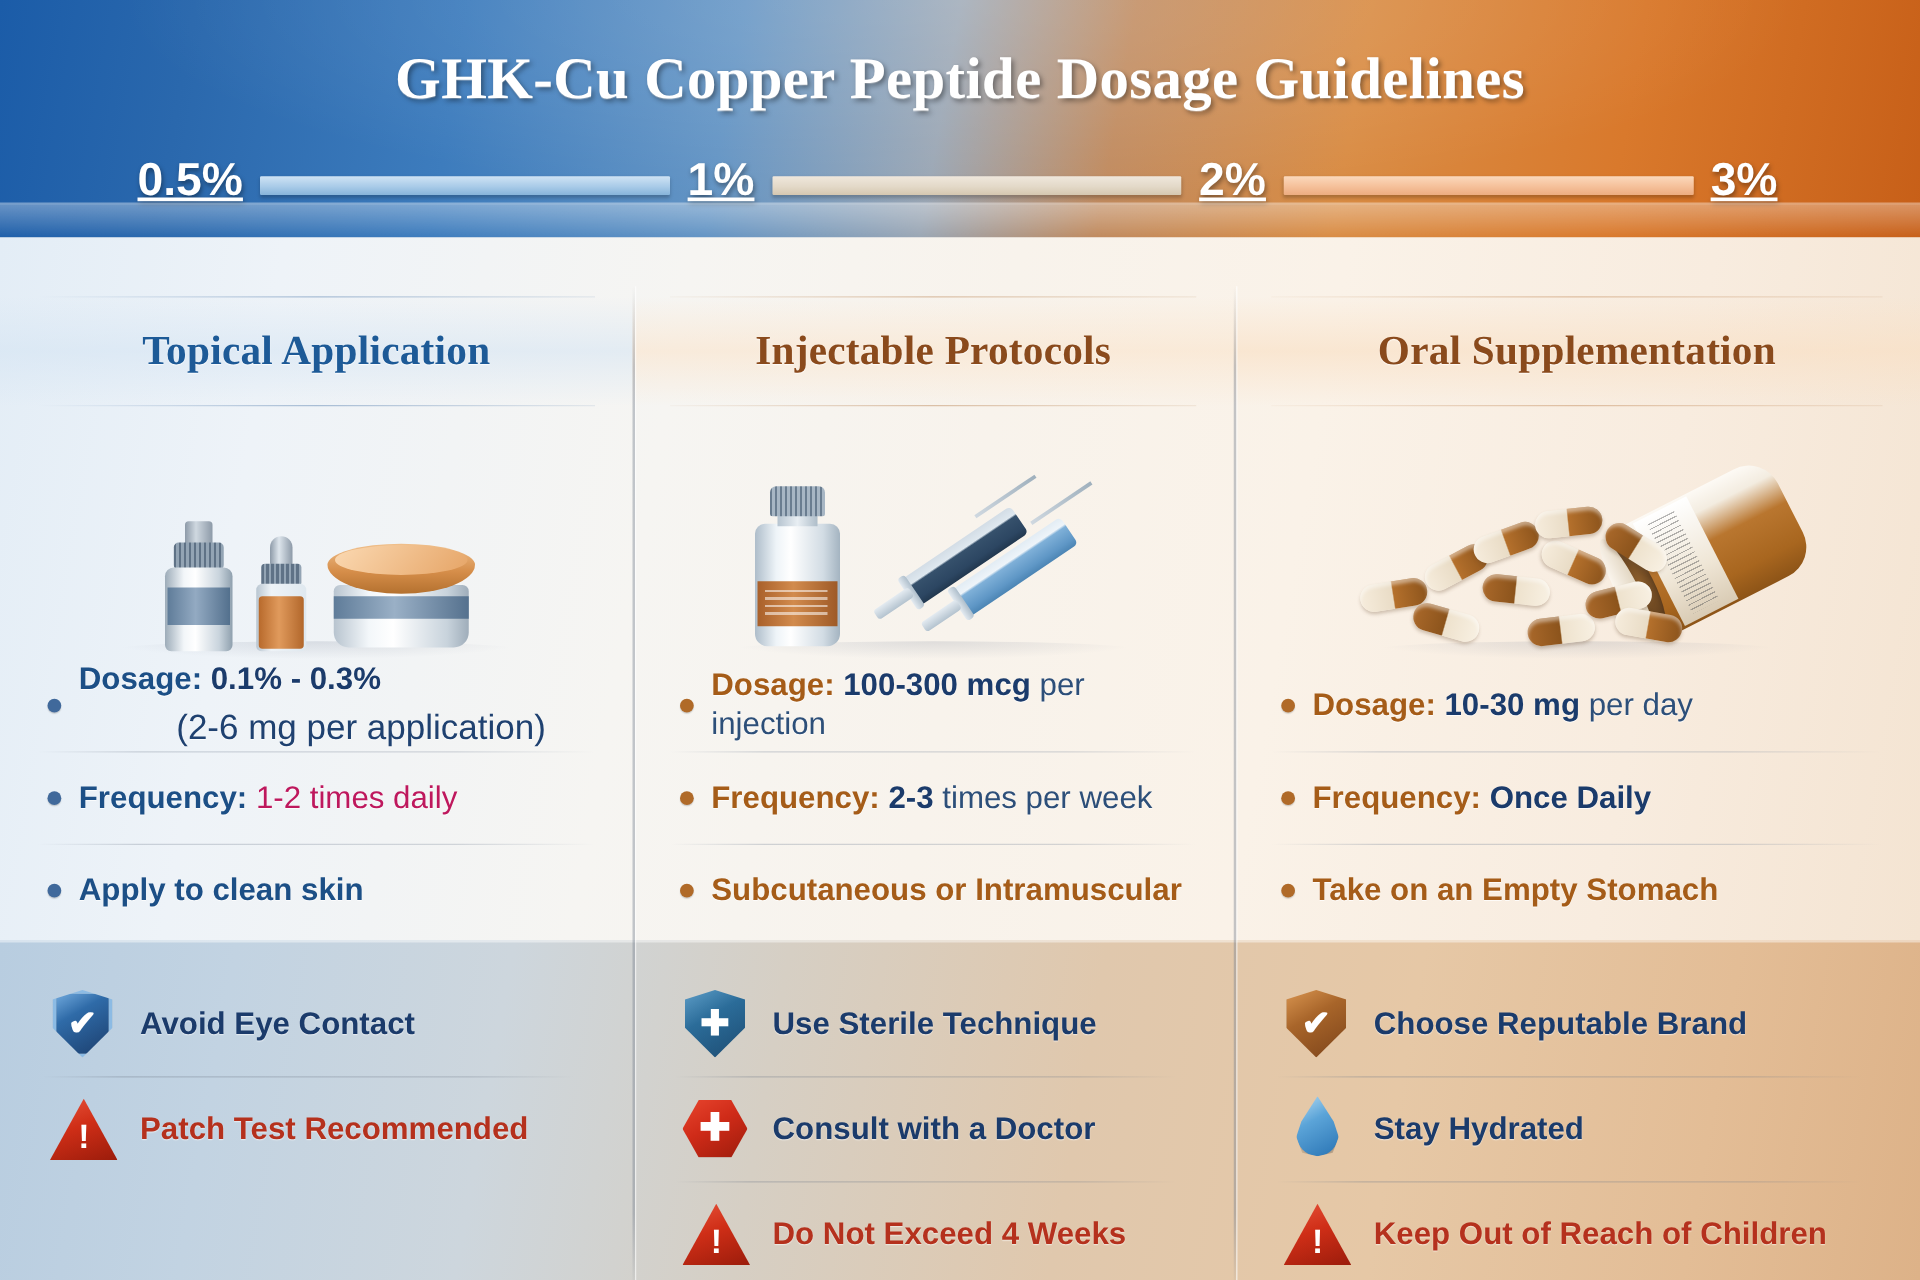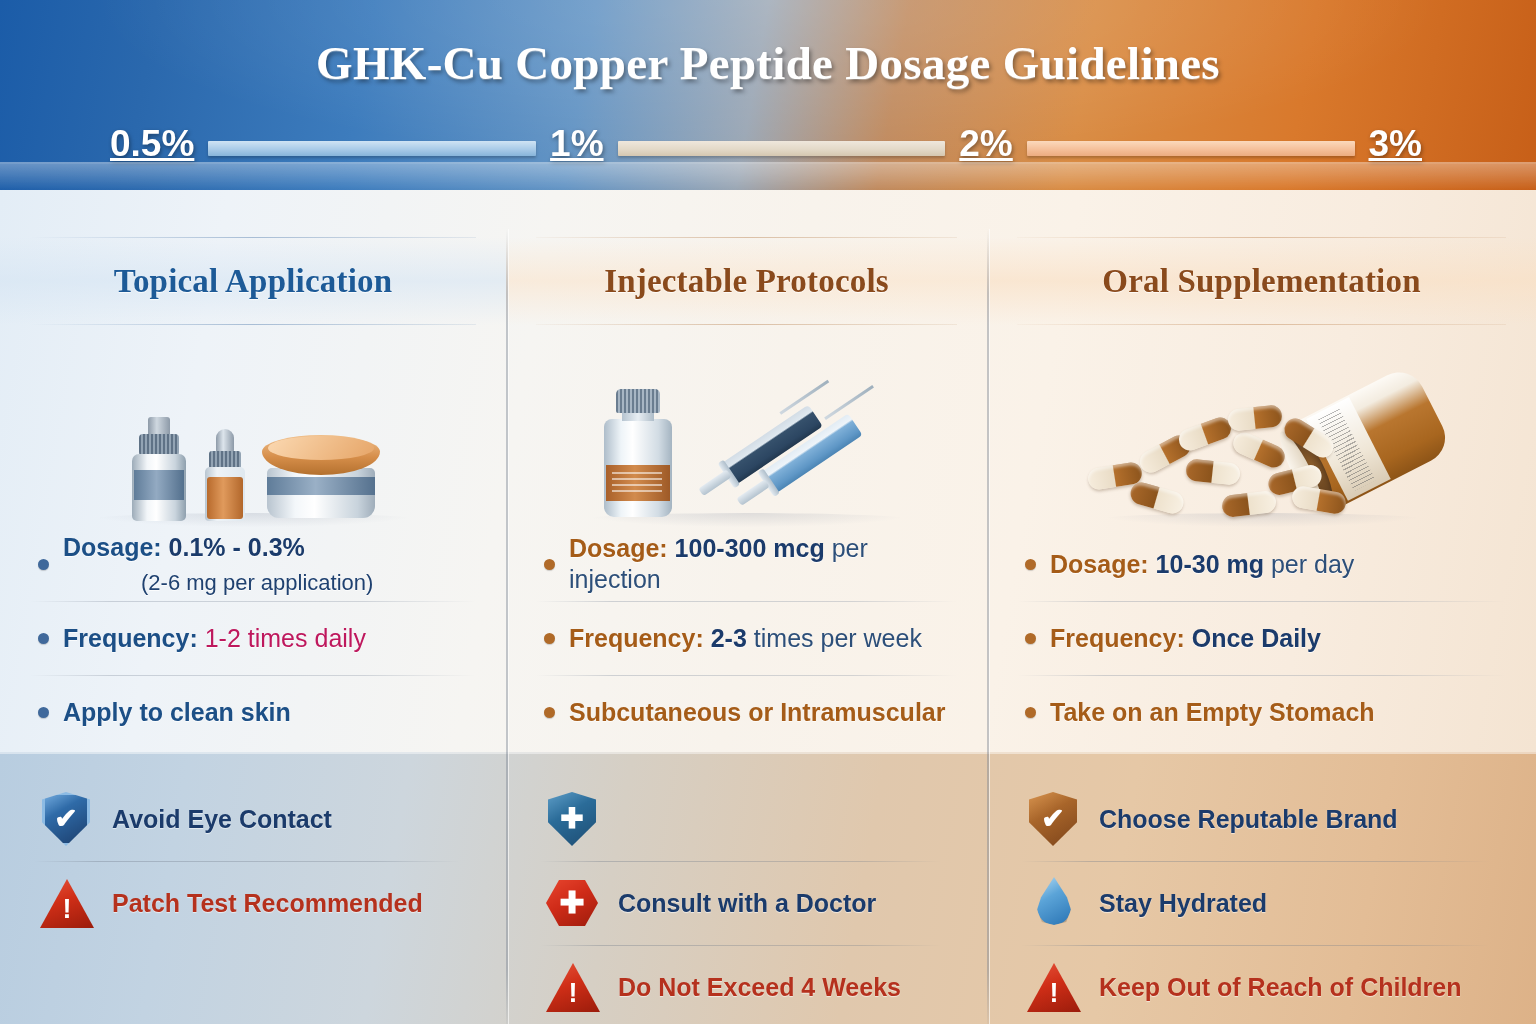--- a/index.html
+++ b/index.html
@@ -329,21 +329,21 @@
   .c3 .lbl { color: #a55c18; }
 
   .val-strong { font-weight: bold; color: #1b3b6b; }
   .val-plain  { font-weight: normal; color: #2d4f79; }
   .c1 .val-plain { color: #be185d; }
 
   .sub-line {
     display: block;
     margin-top: 6px;
     padding-left: 78px;
-    font-size: 22px;
+    font-size: 28px;
     color: #1f4170;
     font-weight: normal;
   }
 
   
   .safety {
     height: 272px;
     padding: 14px 26px 0 30px;
   }
   .safety-row {
@@ -574,20 +574,21 @@
         </div>
       </div>
 
       <div class="safety">
         <div class="safety-row">
           <span class="safety-icon">
             <span class="shield steel">
                 <span class="glyph">✚</span>
               </span>
           </span>
+          <span class="safety-text">Use Sterile Technique</span>
         </div>
         <div class="safety-row">
           <span class="sep"></span>
           <span class="safety-icon">
             <span class="hexo">
                 <span class="glyph">✚</span>
               </span>
           </span>
           <span class="safety-text">Consult with a Doctor</span>
         </div>

